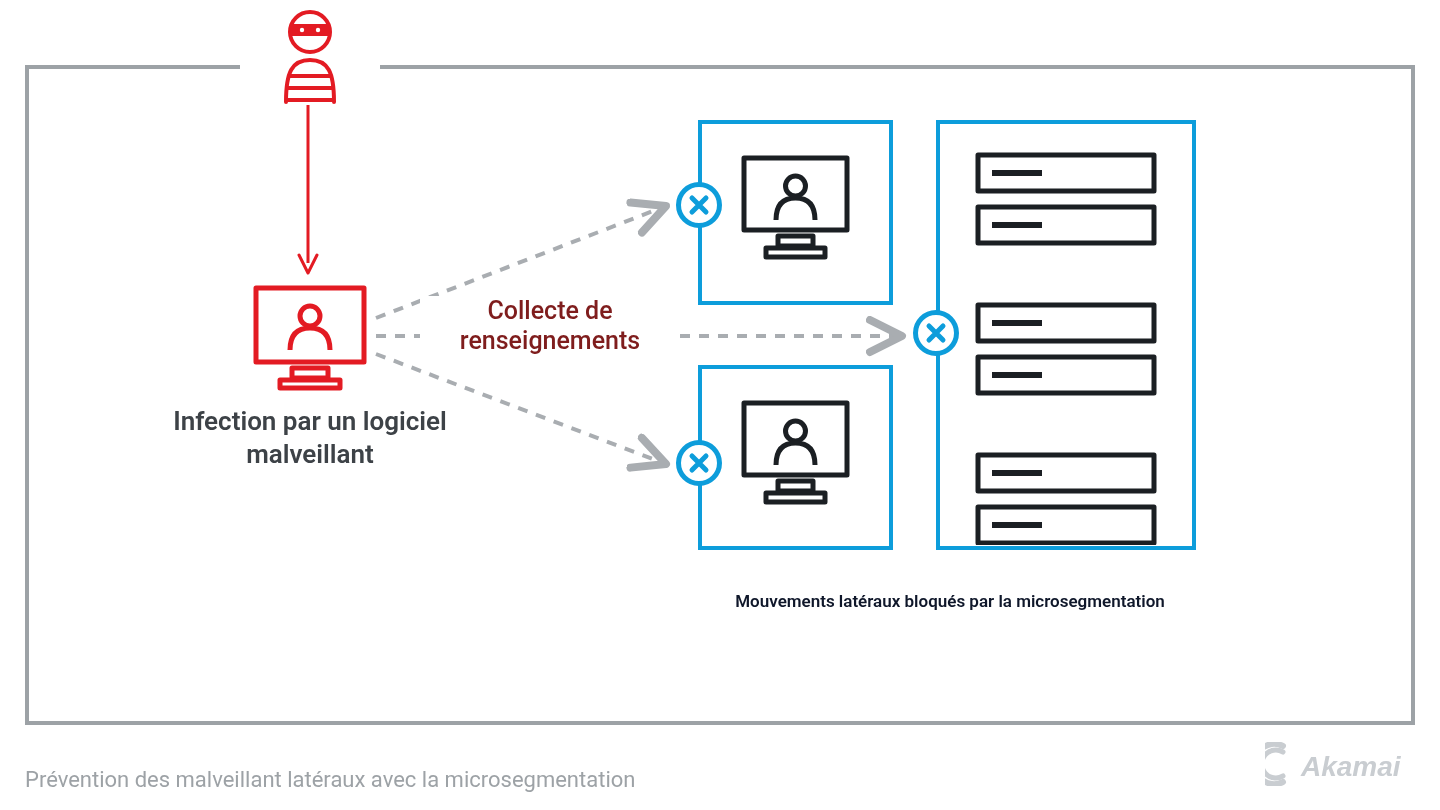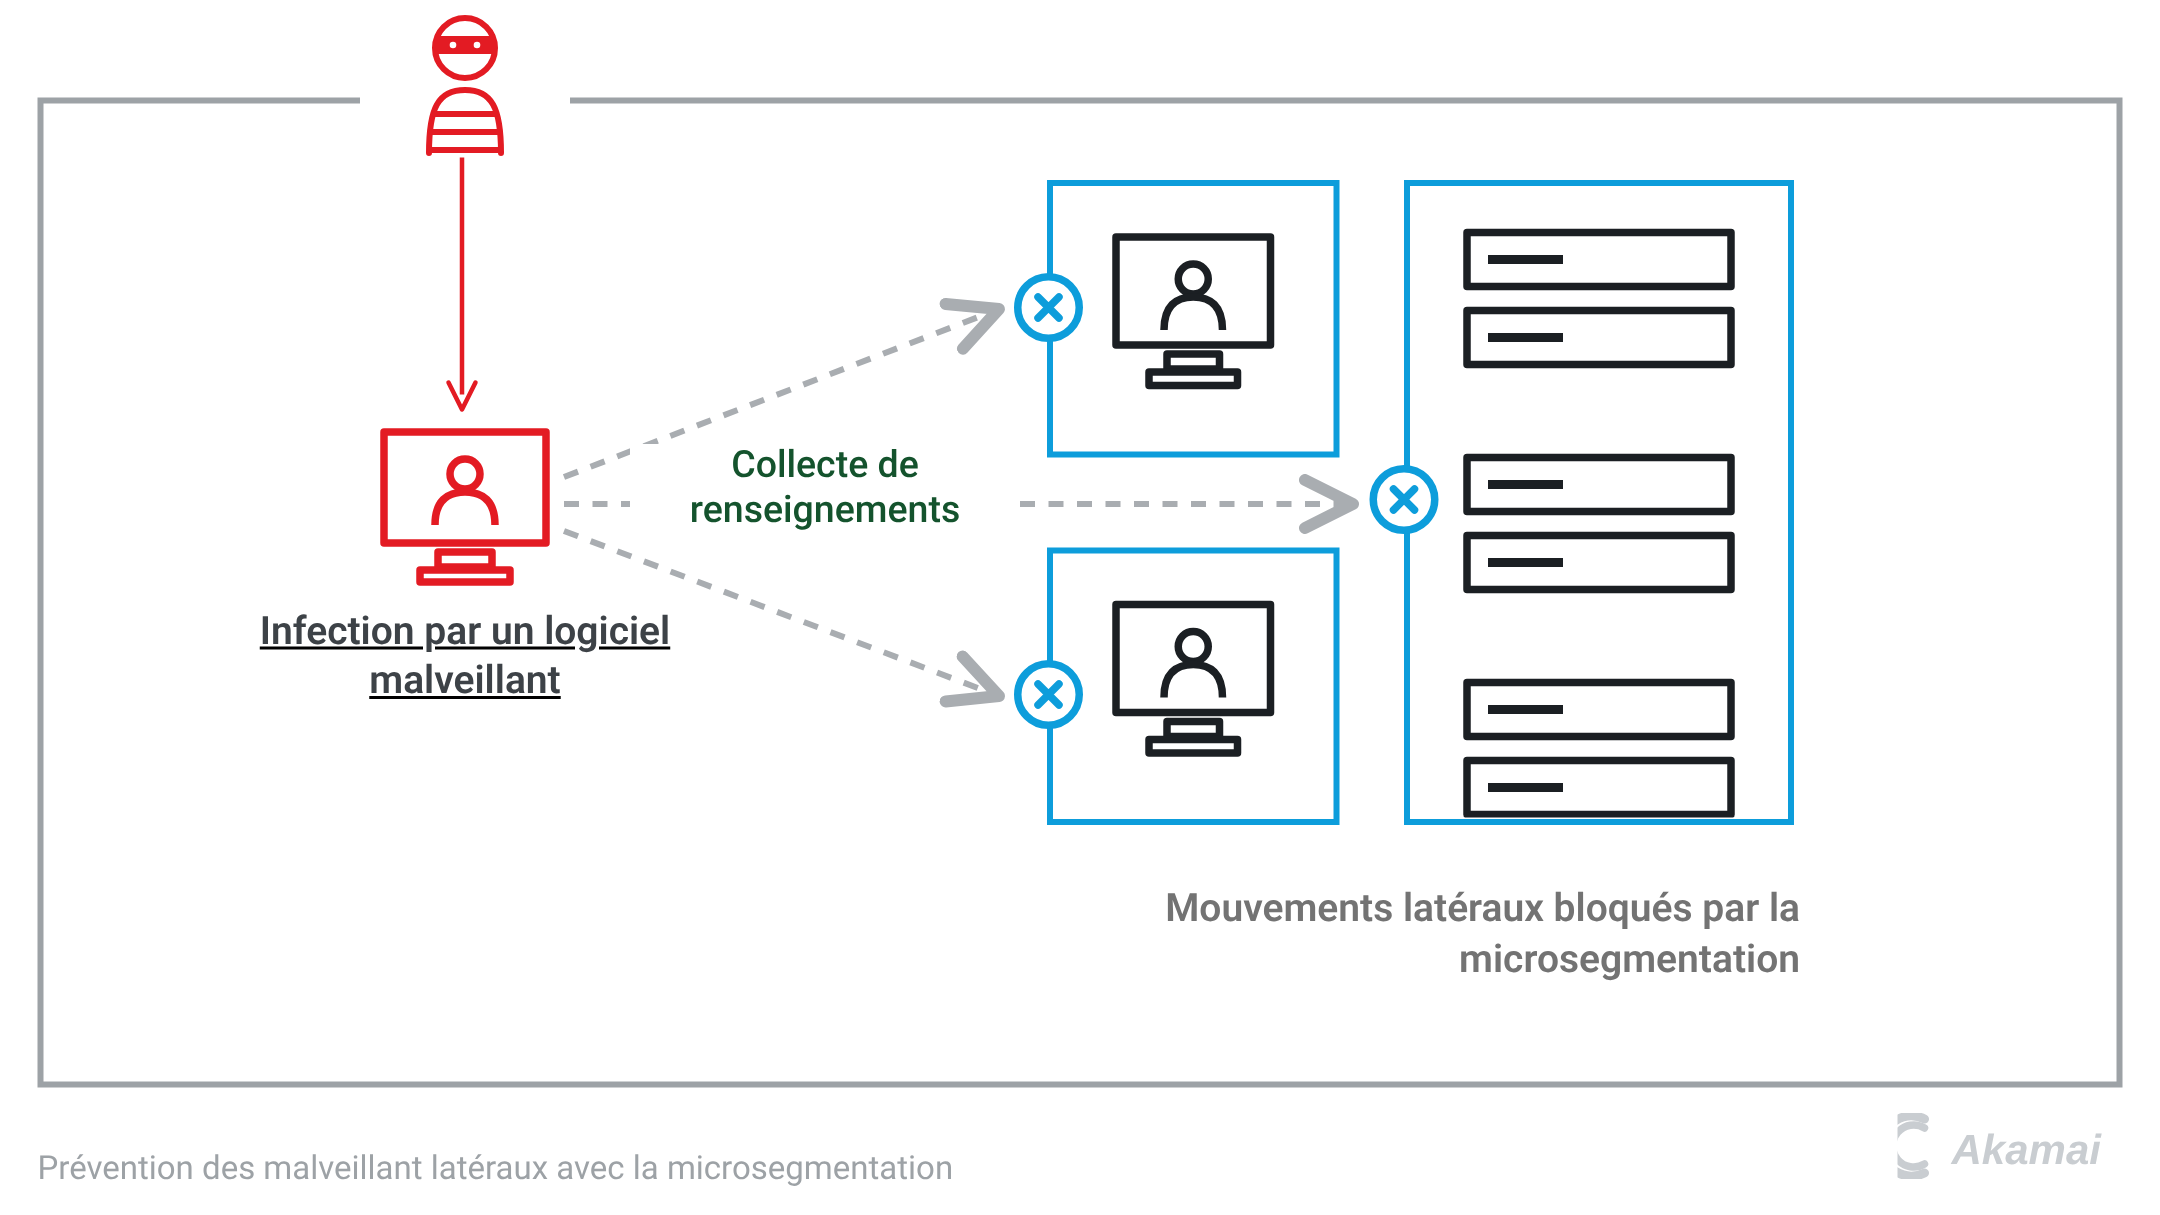--- a/index.html
+++ b/index.html
@@ -49,21 +49,20 @@
     top: 282px;
     width: 120px;
     height: 110px;
   }
   .infect-text {
     position: absolute;
     left: 165px;
     top: 405px;
     width: 290px;
     text-align: center;
-    text-decoration: underline;
   }
   .infect-title {
     font-size: 26px;
     font-weight: 600;
     color: #3d4247;
     line-height: 1.25;
   }
   .infect-sub {
     font-size: 22px;
     color: #42474c;
@@ -79,21 +78,21 @@
     pointer-events: none;
   }
   .collect-label {
     position: absolute;
     left: 420px;
     top: 296px;
     width: 260px;
     text-align: center;
     font-size: 25px;
     font-weight: 500;
-    color: #14532d;
+    color: #7f1d1d;
     line-height: 1.2;
     background: #fff;
   }
   .segment-box {
     position: absolute;
     border: 4px solid #0d9ddb;
     background: #fff;
   }
   .seg1 { left: 698px; top: 120px; width: 195px; height: 185px; }
   .seg2 { left: 698px; top: 365px; width: 195px; height: 185px; }
@@ -115,24 +114,24 @@
   }
   .block-badge svg { width: 22px; height: 22px; }
   .b1 { left: 676px; top: 182px; }
   .b2 { left: 676px; top: 440px; }
   .b3 { left: 913px; top: 310px; }
   .blocked-text {
     position: absolute;
     left: 700px;
     top: 590px;
     width: 500px;
-    text-align: right;
-    font-size: 26px;
+    text-align: center;
+    font-size: 17px;
     font-weight: 600;
-    color: #737373;
+    color: #0f172a;
     line-height: 1.3;
   }
   .caption {
     position: absolute;
     left: 25px;
     bottom: 18px;
     font-size: 22px;
     color: #9da2a6;
   }
   .logo {

